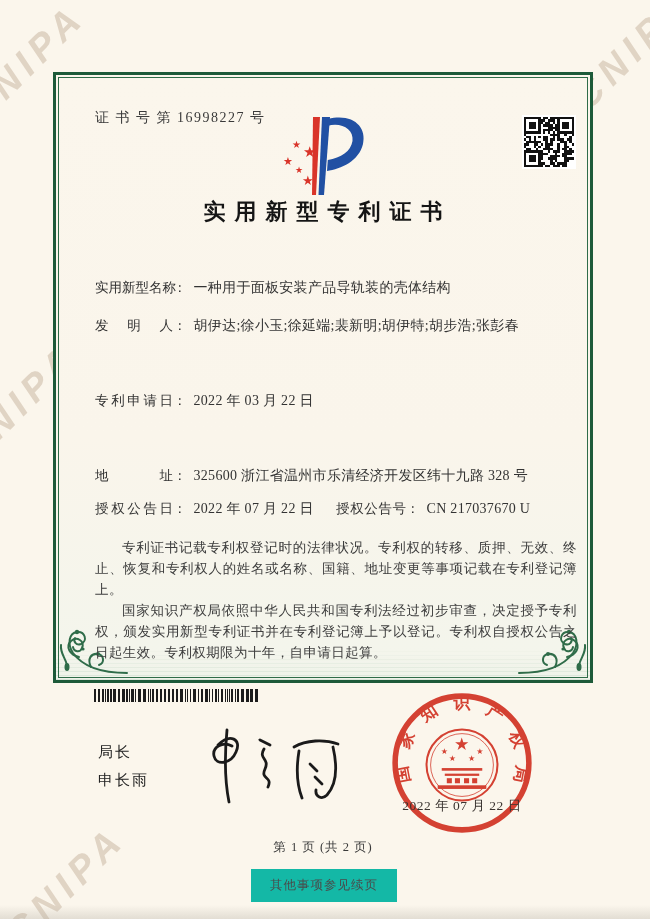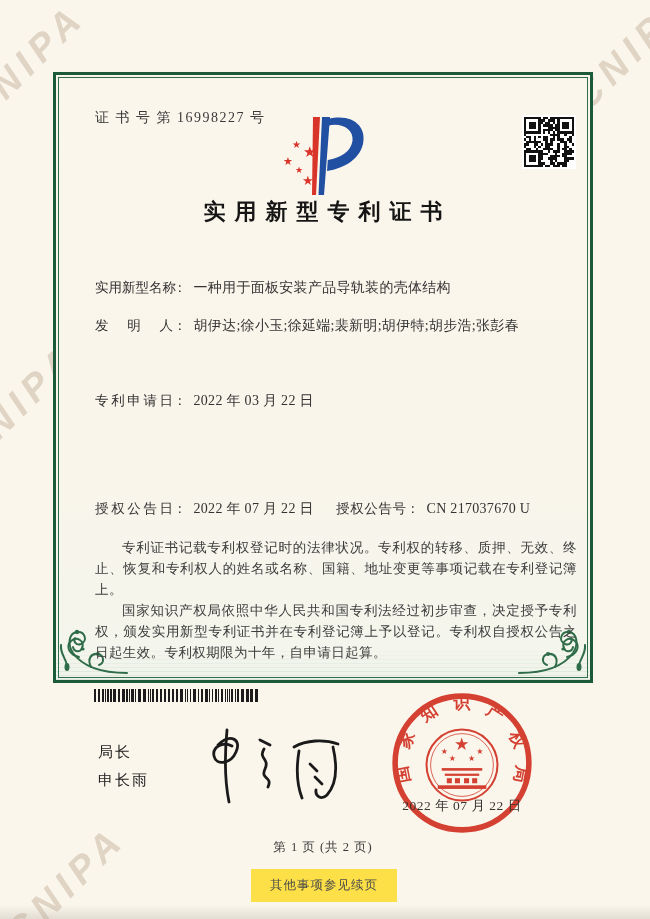--- a/index.html
+++ b/index.html
@@ -54,21 +54,21 @@
   .paras p{margin:0;text-indent:2em;}
   .barcode{position:absolute;left:37px;top:614px;width:166px;height:13px;}
   .barcode svg{width:100%;height:100%;display:block;}
   .director{position:absolute;left:42px;top:668px;font-family:"Liberation Sans","DejaVu Sans",sans-serif;font-size:15px;color:#222;}
   .director div{margin-bottom:9px;letter-spacing:2px;}
   .signature{position:absolute;left:142px;top:650px;width:152px;height:82px;}
   .seal{position:absolute;left:330px;top:612px;width:152px;height:152px;mix-blend-mode:multiply;opacity:.95;}
   .sealdate{position:absolute;left:330px;top:722px;width:152px;text-align:center;font-size:13.5px;color:#3a3430;letter-spacing:.5px;z-index:5;}
   .pageno{position:absolute;left:0;right:0;top:764px;text-align:center;font-size:12.5px;color:#3a3a3a;letter-spacing:1px;}
   .notebox{
-    position:absolute;left:251px;top:869px;width:146px;height:33px;background:#fde047;
+    position:absolute;left:251px;top:869px;width:146px;height:33px;background:#14b8a6;
     display:flex;align-items:center;justify-content:center;
     font-size:12.5px;color:#4a4a4a;letter-spacing:1px;
   }
 </style>
 </head>
 <body>
 
 <div class="page">
 
   <div class="wm" style="left:-55px;top:28px;">CNIPA</div>
@@ -300,20 +300,23 @@
 
     <div class="row" style="top:204px;">
       <span class="flabel">实用新型名称</span><span class="fcolon">：</span><span class="fvalue">一种用于面板安装产品导轨装的壳体结构</span>
     </div>
     <div class="row" style="top:242px;">
       <span class="flabel">发明人</span><span class="fcolon">：</span><span class="fvalue">胡伊达;徐小玉;徐延端;裴新明;胡伊特;胡步浩;张彭春</span>
     </div>
     <div class="row" style="top:317px;">
       <span class="flabel">专利申请日</span><span class="fcolon">：</span><span class="fvalue">2022 年 03 月 22 日</span>
     </div>
+    <div class="row" style="top:392px;">
+      <span class="flabel">地址</span><span class="fcolon">：</span><span class="fvalue">325600 浙江省温州市乐清经济开发区纬十九路 328 号</span>
+    </div>
     <div class="row" style="top:425px;">
       <span class="flabel">授权公告日</span><span class="fcolon">：</span><span class="fvalue">2022 年 07 月 22 日</span>
       <span class="pair2">
         <span class="flabel" style="width:70px;">授权公告号</span><span class="fcolon">：</span><span class="fvalue">CN 217037670 U</span>
       </span>
     </div>
 
     <div class="paras">
       <p>专利证书记载专利权登记时的法律状况。专利权的转移、质押、无效、终止、恢复和专利权人的姓名或名称、国籍、地址变更等事项记载在专利登记簿上。</p>
       <p>国家知识产权局依照中华人民共和国专利法经过初步审查，决定授予专利权，颁发实用新型专利证书并在专利登记簿上予以登记。专利权自授权公告之日起生效。专利权期限为十年，自申请日起算。</p>

